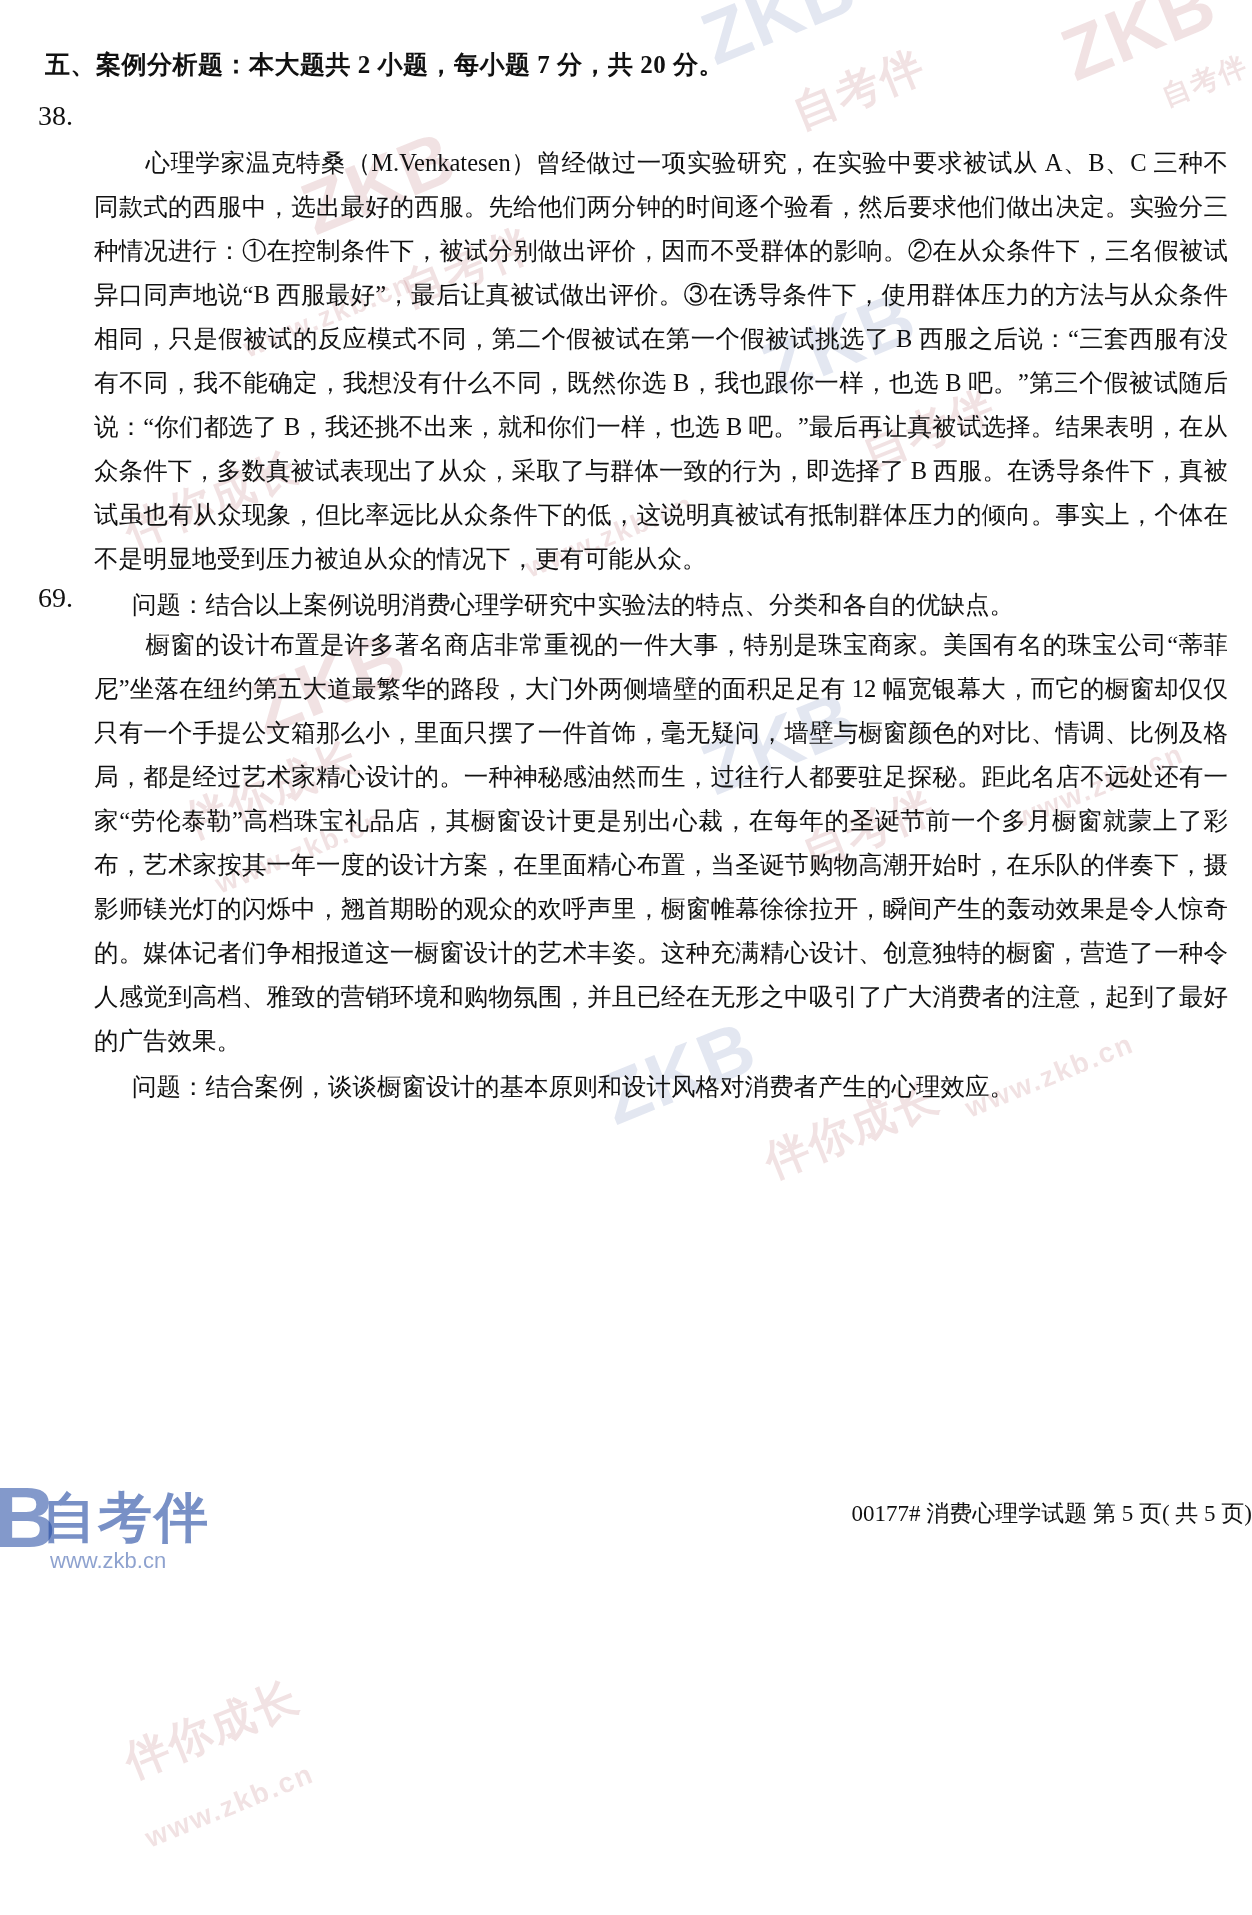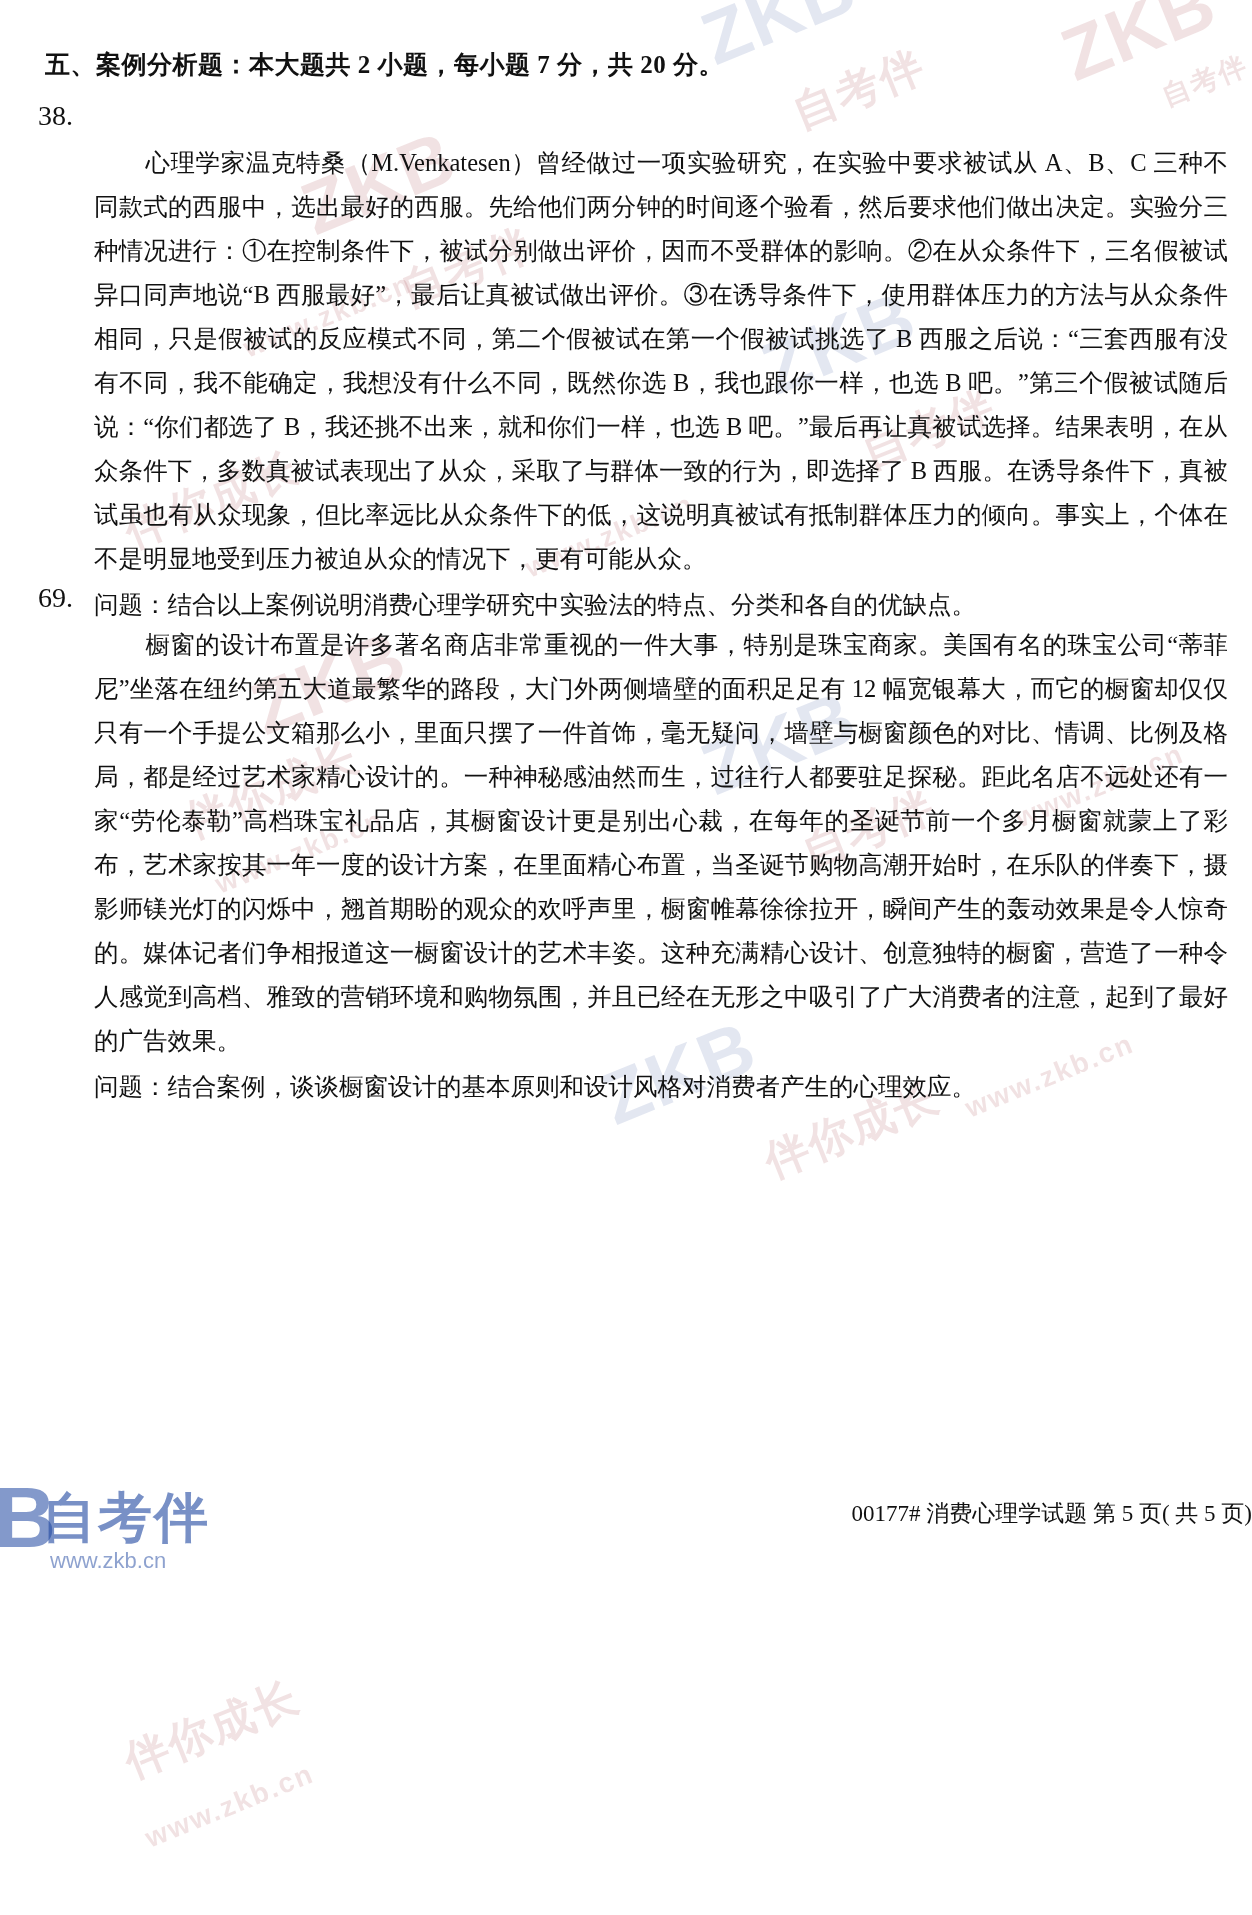--- a/index.html
+++ b/index.html
@@ -76,21 +76,21 @@
     text-align: left;
   }
   .qbody {
     margin-left: 56px;
     font-size: 24.5px;
     line-height: 44px;
     text-align: justify;
     text-justify: inter-ideograph;
   }
   .qbody .indent { text-indent: 2.1em; display: block; margin-top: 41px; }
-  .qbody .ques { display: block; margin-top: 2px; }
+  .qbody .ques { display: block; margin-top: 2px; margin-left: 38px; }
 
   #q38 { top: 100px; }
   #q39 { top: 582px; }
 
   .footer {
     position: absolute;
     left: 0;
     top: 1498px;
     width: 1252px;
     text-align: right;

